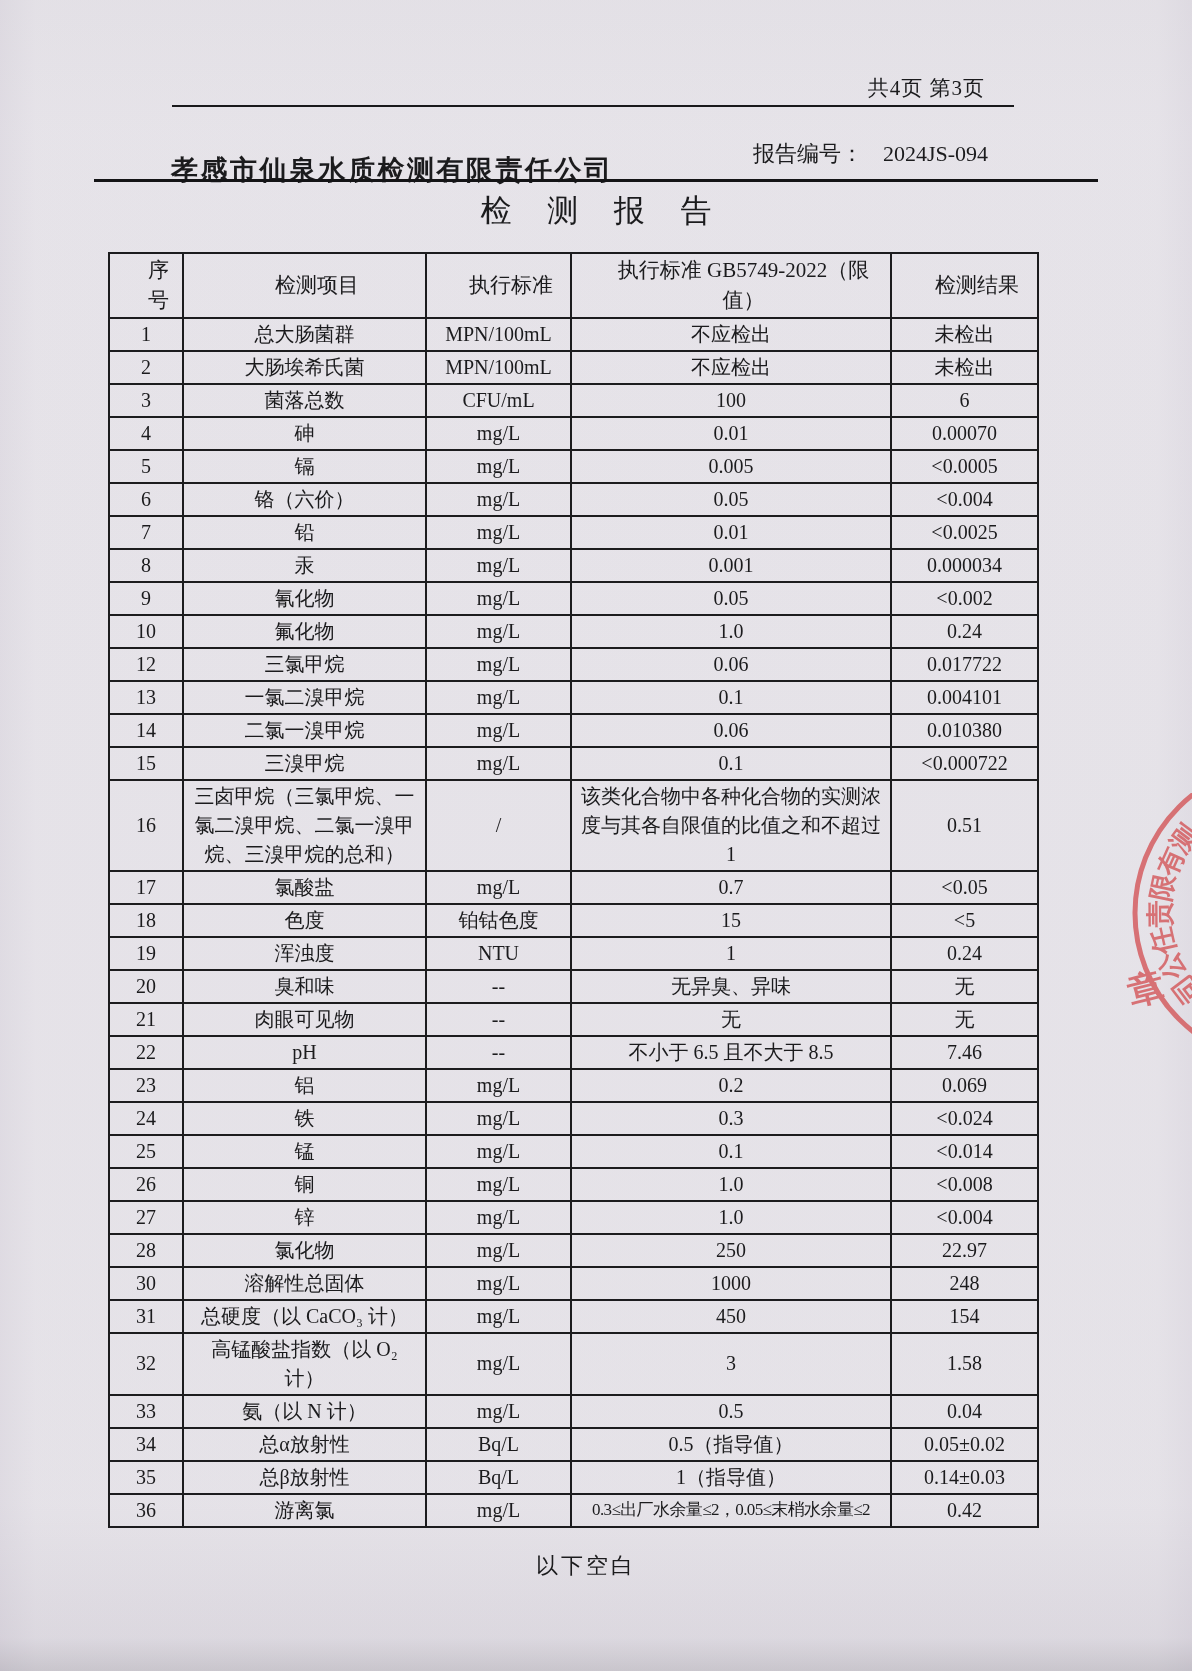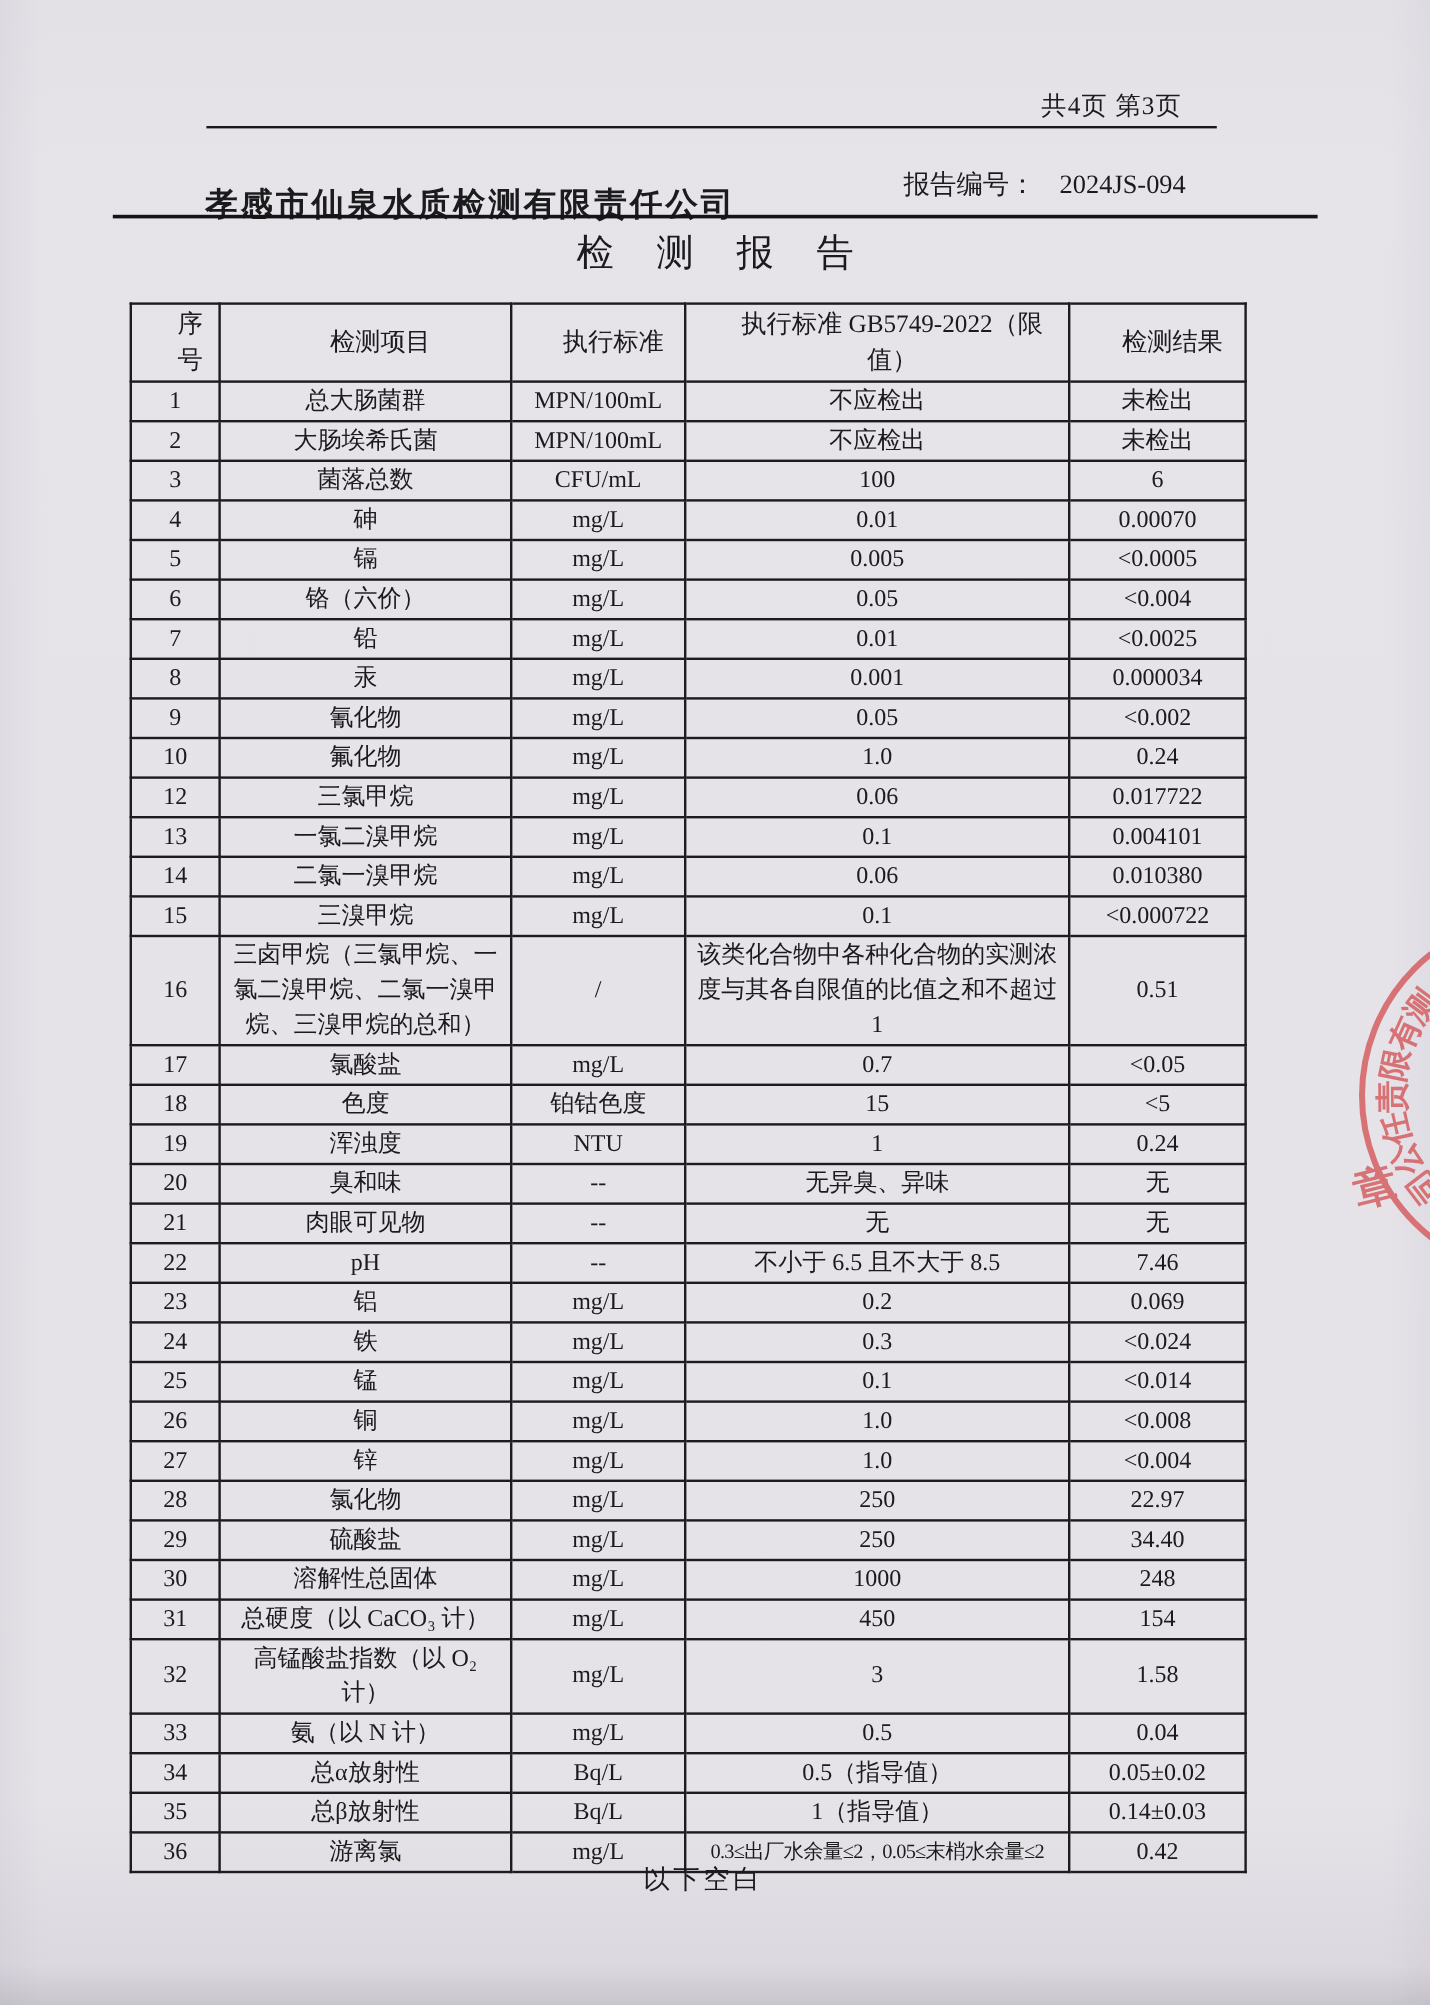--- a/index.html
+++ b/index.html
@@ -284,27 +284,20 @@
           <td>&lt;0.004</td>
         </tr>
         <tr>
           <td>28</td>
           <td>氯化物</td>
           <td>mg/L</td>
           <td>250</td>
           <td>22.97</td>
         </tr>
         <tr>
-          <td>29</td>
-          <td>硫酸盐</td>
-          <td>mg/L</td>
-          <td>250</td>
-          <td>34.40</td>
-        </tr>
-        <tr>
           <td>30</td>
           <td>溶解性总固体</td>
           <td>mg/L</td>
           <td>1000</td>
           <td>248</td>
         </tr>
         <tr>
           <td>31</td>
           <td>总硬度（以 CaCO₃ 计）</td>
           <td>mg/L</td>

